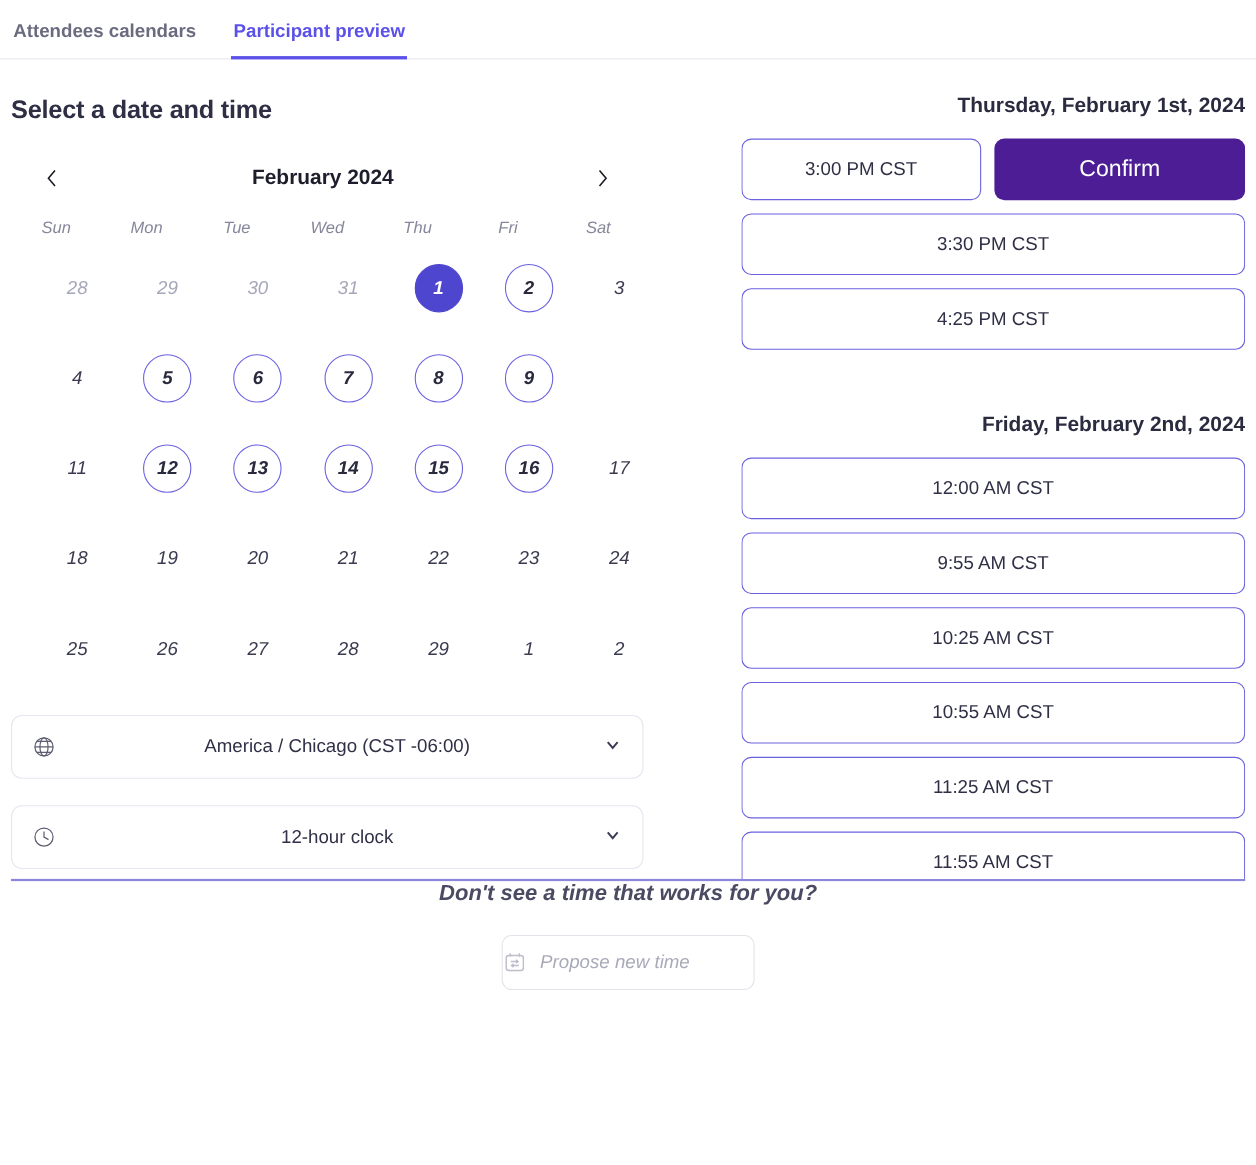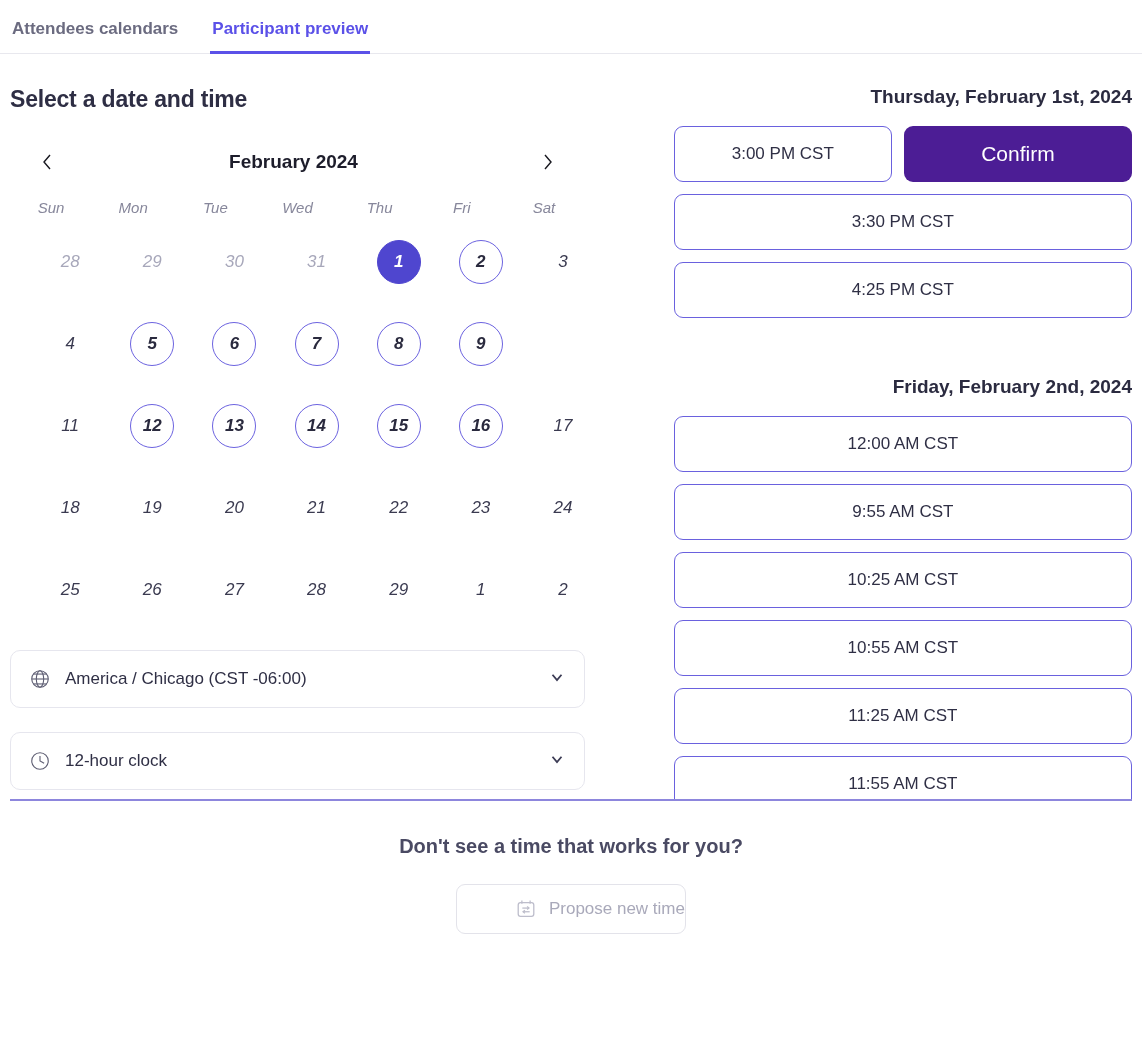--- a/index.html
+++ b/index.html
@@ -119,20 +119,21 @@
     width: 575px;
     height: 58px;
     margin-top: 24px;
     border: 1px solid #e6e6ee;
     border-radius: 10px;
     display: flex;
     align-items: center;
     padding: 0 18px;
     cursor: pointer;
     background: #fff;
+    text-align: center;
   }
   .select .ic { width: 22px; height: 22px; color: #5d5d72; flex: 0 0 auto; }
   .select .ic svg { display: block; }
   .select .val {
     margin-left: 14px;
     font-size: 17px;
     color: #2f2f45;
     flex: 1;
   }
   .chev { color: #3c3c55; }
@@ -179,36 +180,36 @@
   .scroll-clip { height: 745px; overflow: hidden; }
 
   
   .footer-rule {
     height: 2px;
     background: #8d86dd;
     margin: 0 10px;
   }
   .footer {
     text-align: center;
-    padding-top: 34px;
+    font-style: italic;
   }
   .footer-title {
     font-size: 20px;
     font-weight: bold;
     color: #4a4a63;
   }
   .propose {
     margin: 26px auto 0 auto;
     width: 230px;
     height: 50px;
     border: 1px solid #e3e3ea;
     border-radius: 9px;
     display: flex;
     align-items: center;
-    justify-content: flex-end;
+    justify-content: flex-start;
     gap: 12px;
     background: #fff;
     color: #a9a9ba;
     font-size: 17px;
     cursor: default;
   }
   .propose .ic { width: 22px; height: 22px; color: #bdbdcb; }
   .propose .ic svg { display: block; }
 </style>
 </head>

